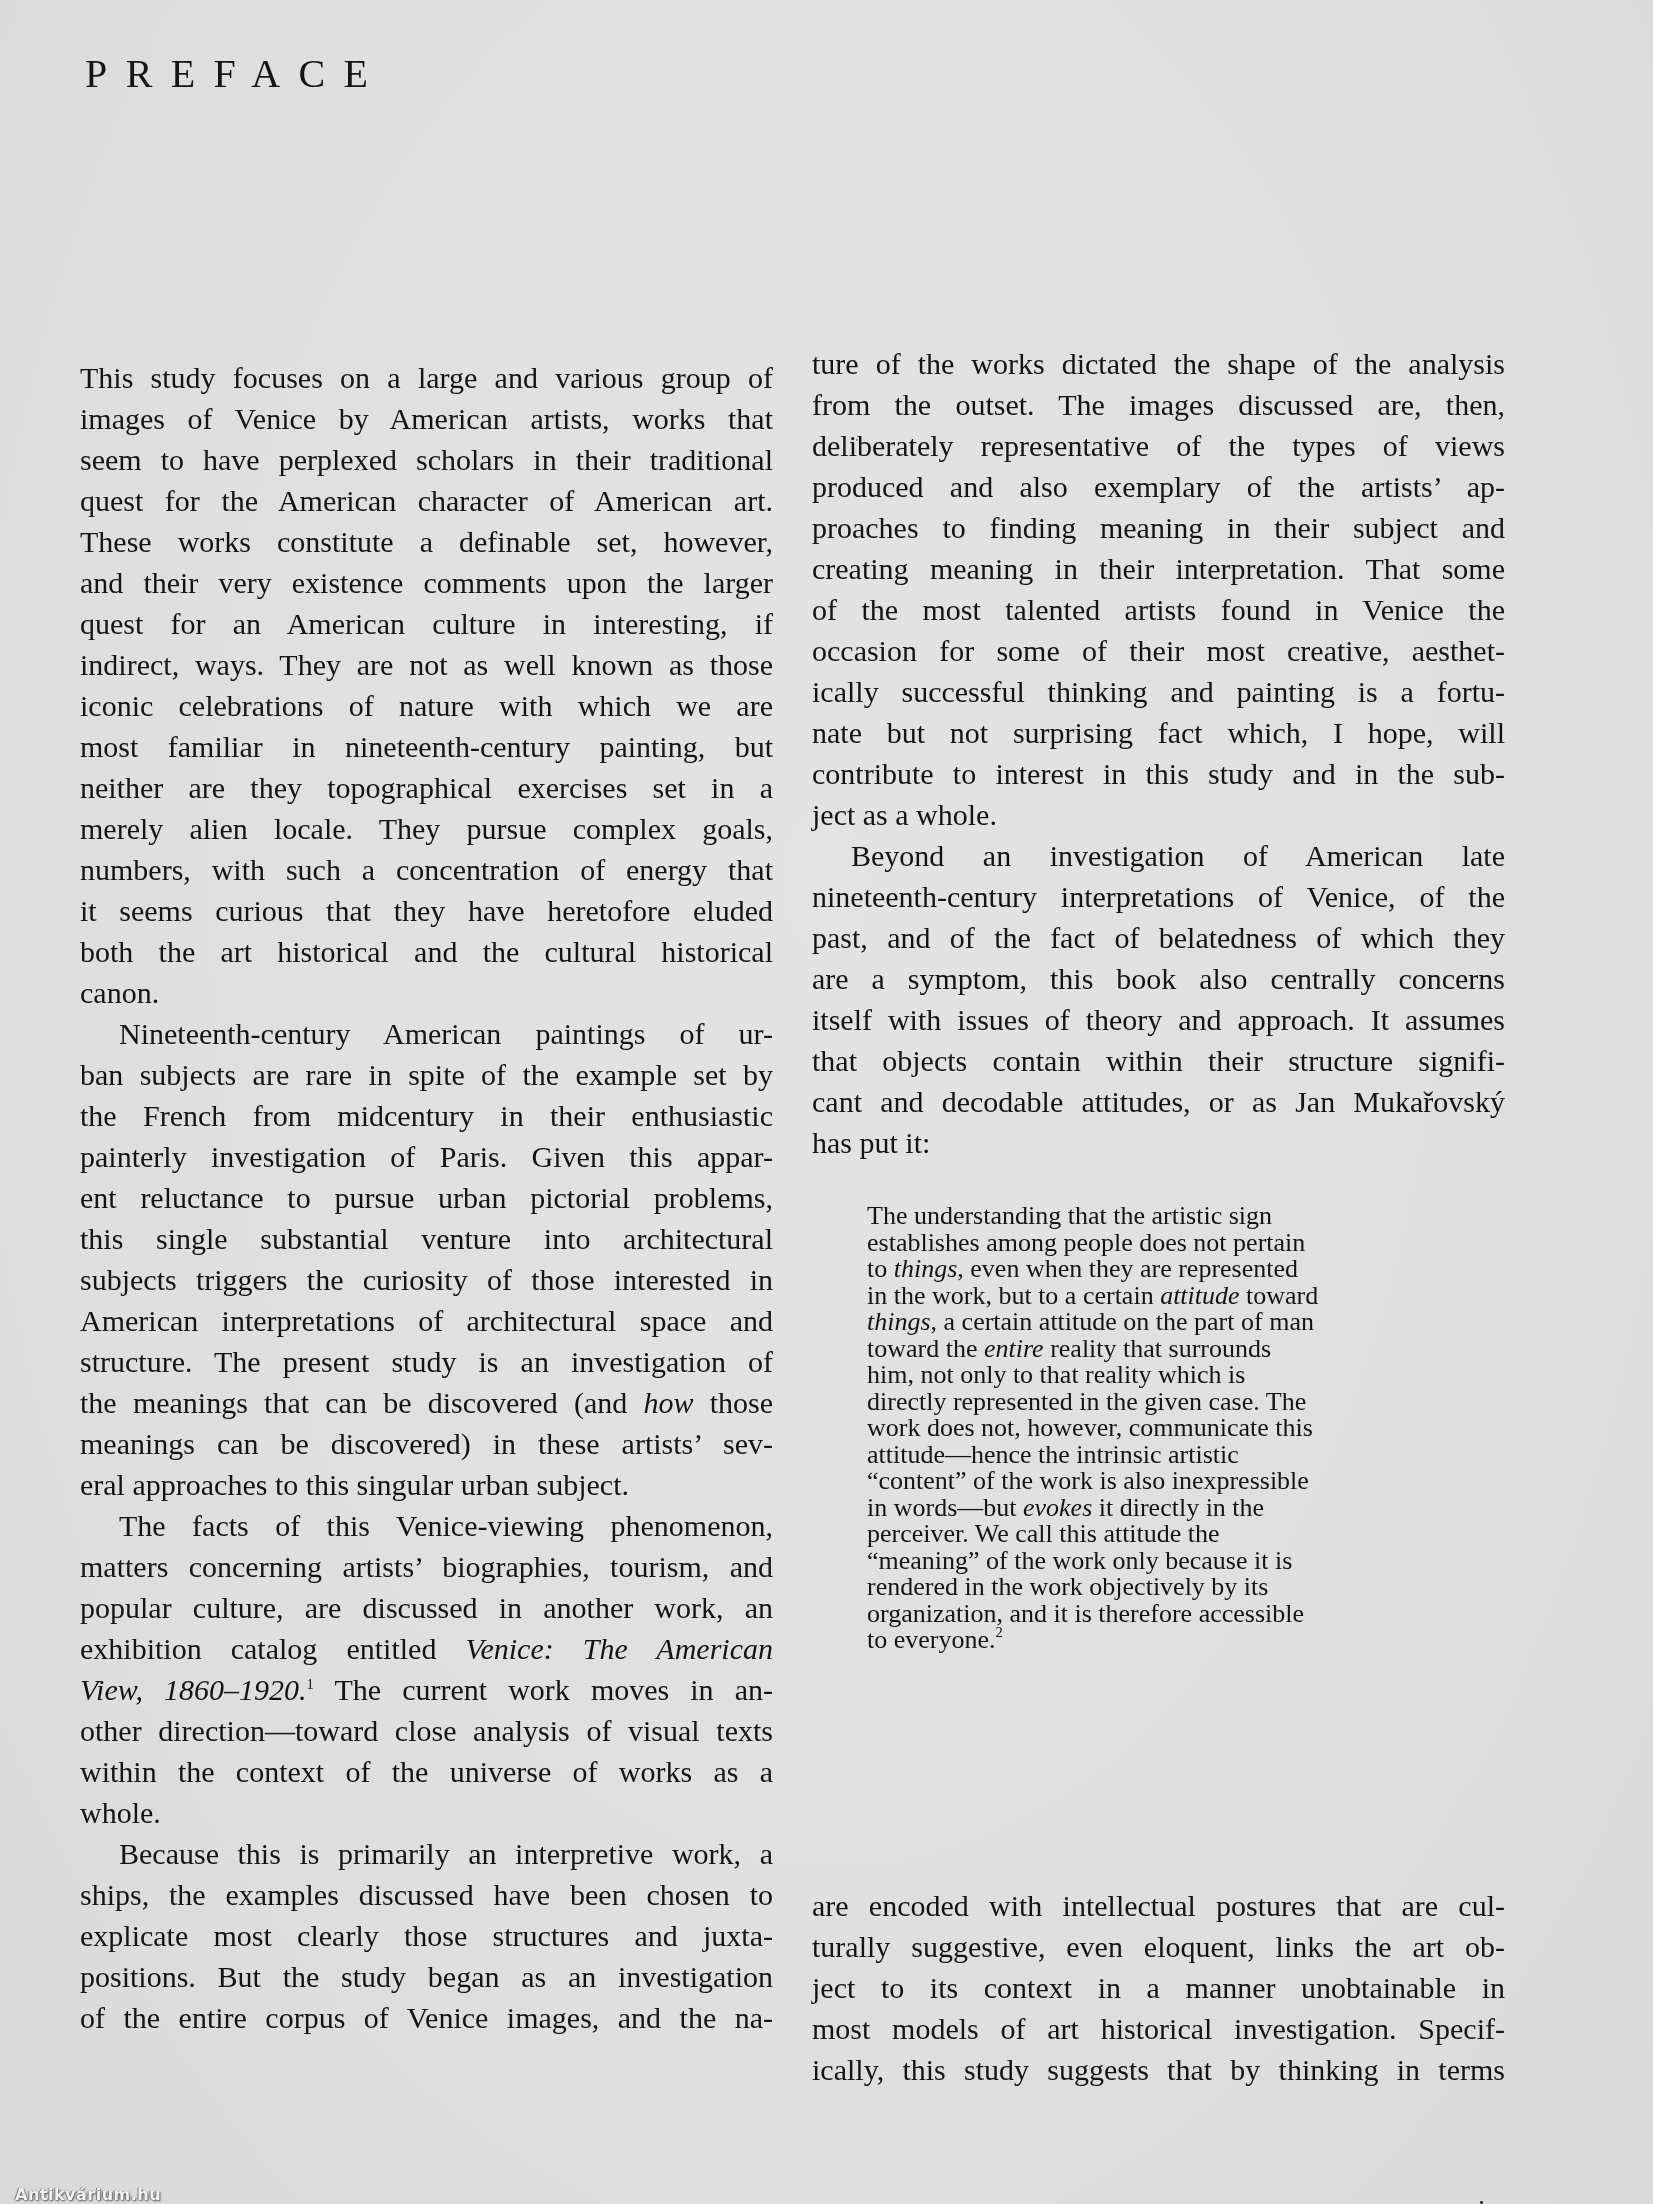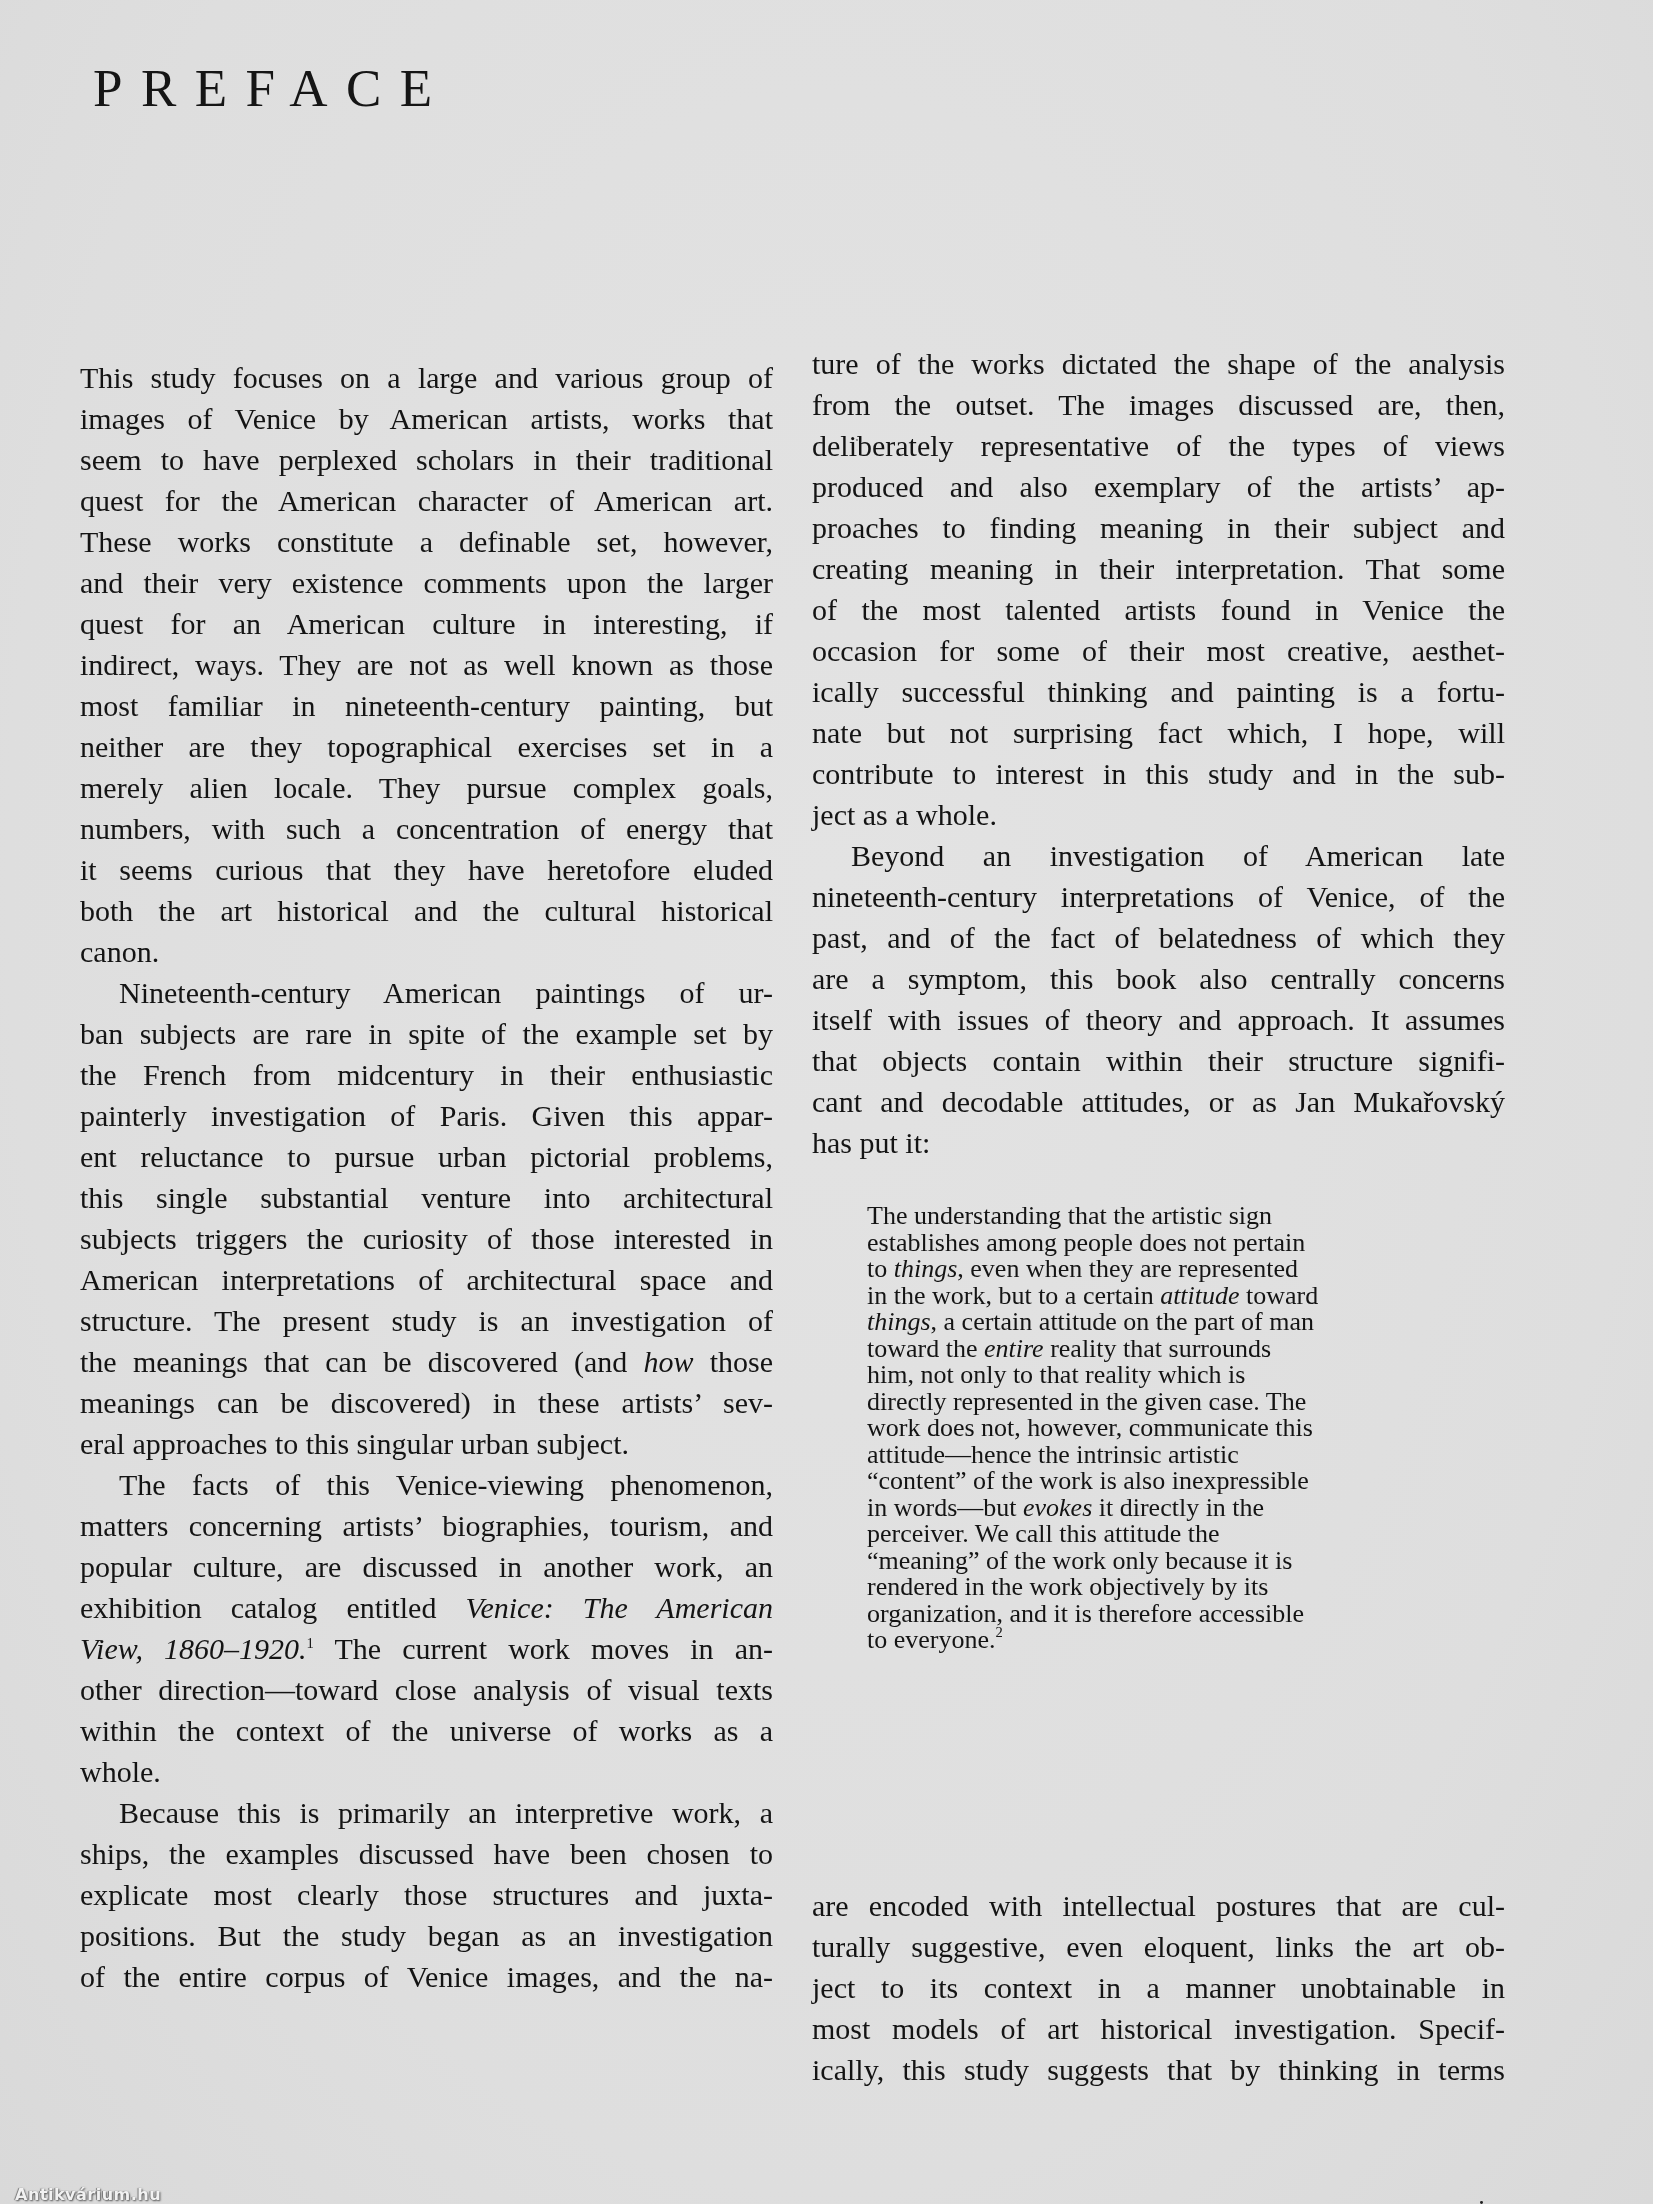--- a/index.html
+++ b/index.html
@@ -9,22 +9,22 @@
     position: relative; overflow: hidden;
     font-family: "Liberation Serif", "DejaVu Serif", serif;
     color: #141414;
   }
   .page {
     position: absolute; left: 0; top: 0; width: 1654px; height: 2205px;
     background: radial-gradient(ellipse at 50% 40%, #e3e3e3 0%, #dedede 70%, #d9d9d9 100%);
   }
   .title {
     position: absolute; left: 85px; top: 50px;
-    font-size: 53px; letter-spacing: 18.4px; font-weight: normal;
-    color: #151515; margin: 8px;
+    font-size: 40px; letter-spacing: 18.4px; font-weight: normal;
+    color: #151515; margin: 0;
   }
   .col {
     position: absolute; width: 693px;
   }
   .col.left { left: 80px; top: 357px; }
   .col.right { left: 812px; top: 343px; }
   .line {
     display: block; height: 41px; line-height: 41px;
     font-size: 30px; white-space: nowrap;
     text-align: justify; text-align-last: justify;
@@ -61,20 +61,21 @@
 
   <div class="col left" id="col-left">
       <span class="line">This study focuses on a large and various group of</span>
       <span class="line">images of Venice by American artists, works that</span>
       <span class="line">seem to have perplexed scholars in their traditional</span>
       <span class="line">quest for the American character of American art.</span>
       <span class="line">These works constitute a definable set, however,</span>
       <span class="line">and their very existence comments upon the larger</span>
       <span class="line">quest for an American culture in interesting, if</span>
       <span class="line">indirect, ways. They are not as well known as those</span>
+      <span class="line">iconic celebrations of nature with which we are</span>
       <span class="line">most familiar in nineteenth-century painting, but</span>
       <span class="line">neither are they topographical exercises set in a</span>
       <span class="line">merely alien locale. They pursue complex goals,</span>
       <span class="line">numbers, with such a concentration of energy that</span>
       <span class="line">it seems curious that they have heretofore eluded</span>
       <span class="line">both the art historical and the cultural historical</span>
       <span class="line last">canon.</span>
       <span class="line indent">Nineteenth-century American paintings of ur-</span>
       <span class="line">ban subjects are rare in spite of the example set by</span>
       <span class="line">the French from midcentury in their enthusiastic</span>

